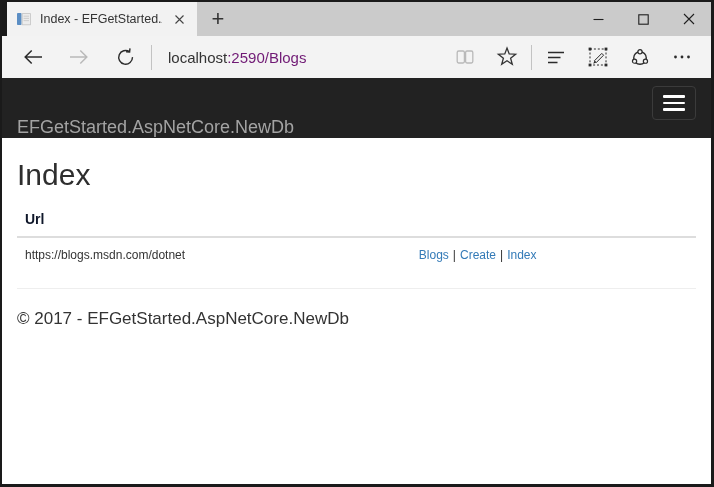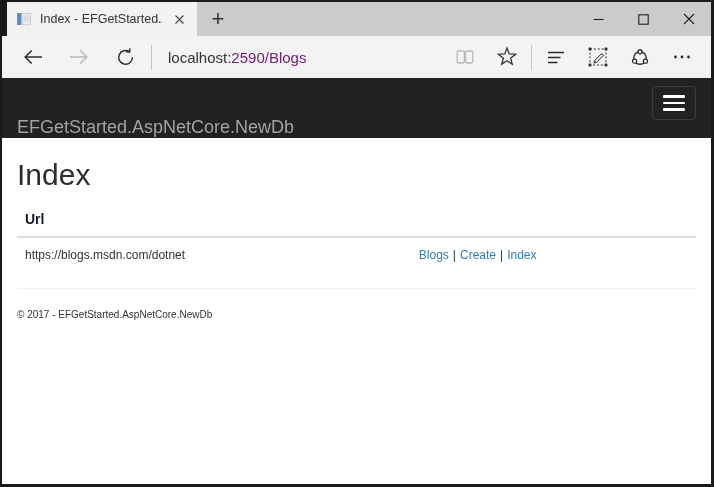--- a/index.html
+++ b/index.html
@@ -46,21 +46,21 @@
   .page-title { margin:19px 0 10px 0; font-size:30px; font-weight:400; color:#2e2e2e; }
   a.link { color:#337ab7; text-decoration:none; }
   .create-row { margin-bottom:9px; }
   table.grid { width:100%; border-collapse:collapse; margin-top:8px; }
   table.grid th { text-align:left; padding:9px 8px; font-size:14px; font-weight:bold;
                   border-bottom:2px solid #ddd; color:#0f172a; }
   table.grid td { padding:10px 8px 8px 8px; font-size:12px; color:#333; }
   .col-url { width:58%; }
   .pipe { color:#333; padding:0 4px; }
   hr.rule { border:none; border-top:1px solid #eee; margin:18px 0 20px 0; }
-  .footer-text { font-size:10px; color:#333; }
+  .footer-text { font-size:17px; color:#333; }
 </style>
 </head>
 <body>
 
 <div class="window">
 
   <div class="tabstrip">
     <div class="tab">
       <span style="display:flex;">
         <svg width="16" height="16" viewBox="0 0 16 16">

